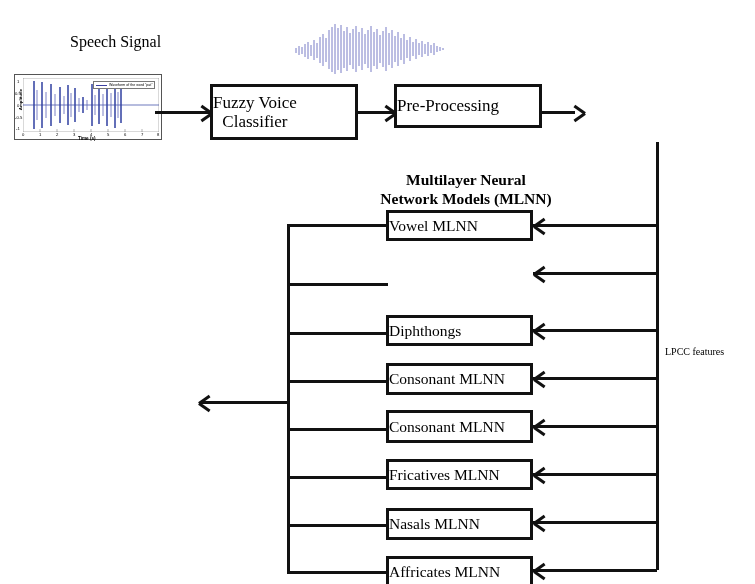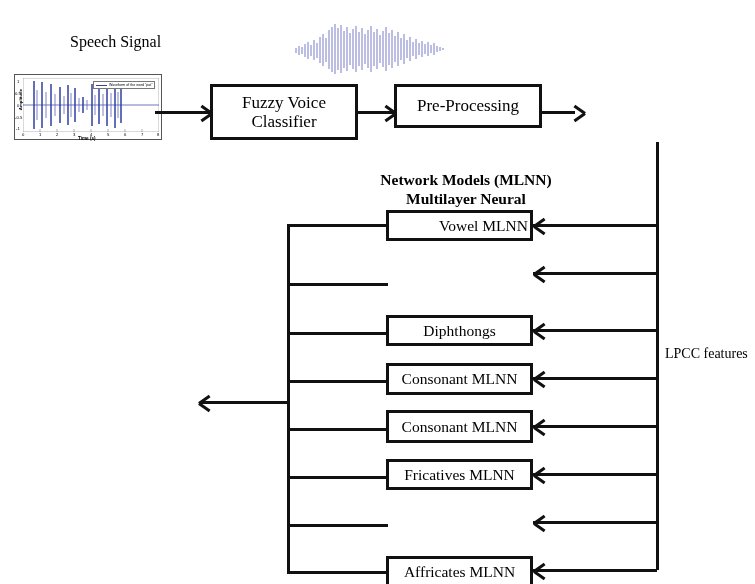--- a/index.html
+++ b/index.html
@@ -23,21 +23,21 @@
   .abs { position: absolute; }
 
   
   .box {
     position: absolute;
     box-sizing: border-box;
     border: 3px solid #111;
     background: #ffffff;
     display: flex;
     align-items: center;
-    justify-content: center;
+    justify-content: flex-start;
     text-align: center;
     line-height: 1.12;
     overflow: hidden;
   }
   .box-lg { font-size: 17px; }
   .box-md { font-size: 15.5px; }
   .box-iso { font-size: 22px; border-width: 3px; }
 
   
   .label {
@@ -46,21 +46,21 @@
   }
   .lbl-speech { font-size: 16px; margin-left: 28px; }
   .lbl-voiced { font-size: 15px; }
   .lbl-mlnn {
     font-weight: bold;
     font-size: 15.5px;
     text-align: center;
     line-height: 1.25;
     white-space: normal;
   }
-  .lbl-lpccf { font-size: 14px; }
+  .lbl-lpccf { font-size: 10px; }
 
   
   .hline { position: absolute; background: #111; height: 3px; }
   .vline { position: absolute; background: #111; width: 3px; }
 
   
   .arrow-r, .arrow-l {
     position: absolute;
     width: 0; height: 0;
   }
@@ -283,31 +283,31 @@
 
   <div class="box box-lg" style="left:394px; top:84px; width:148px; height:44px;">
     <span style="white-space:pre-line">Pre-Processing</span>
   </div>
 
   <div class="hline" style="left:542px; top:111px; width:33px;"></div>
   <div class="arrow-r" style="left:585px; top:112px;"></div>
 
 
   <div class="label lbl-mlnn" style="left:371px; top:170px; width:190px;">
+    <div>Multilayer Neural</div>
     <div>Network Models (MLNN)</div>
-    <div>Multilayer Neural</div>
   </div>
 
   <div class="vline" style="left:656px; top:142px; height:428px;"></div>
   <div class="label lbl-lpccf" style="left:665px; top:346px;">LPCC features</div>
 
   <div class="vline" style="left:287px; top:225px; height:348px;"></div>
 
   <div class="hline" style="left:287px; top:224px; width:101px;"></div>
-  <div class="box box-md" style="left:386px; top:210px; width:147px; height:31px;padding-left:48px;">
+  <div class="box box-md" style="left:386px; top:210px; width:147px; height:31px;">
     <span style="white-space:pre-line">Vowel MLNN</span>
   </div>
   <div class="hline" style="left:533px; top:224px; width:124px;"></div>
   <div class="arrow-l" style="left:534px; top:225px;"></div>
 
   <div class="hline" style="left:287px; top:283px; width:101px;"></div>
   <div class="hline" style="left:533px; top:272px; width:124px;"></div>
   <div class="arrow-l" style="left:534px; top:273px;"></div>
 
   <div class="hline" style="left:287px; top:332px; width:101px;"></div>
@@ -332,20 +332,23 @@
   <div class="arrow-l" style="left:534px; top:426px;"></div>
 
   <div class="hline" style="left:287px; top:476px; width:101px;"></div>
   <div class="box box-md" style="left:386px; top:459px; width:147px; height:31px;">
     <span style="white-space:pre-line">Fricatives MLNN</span>
   </div>
   <div class="hline" style="left:533px; top:473px; width:124px;"></div>
   <div class="arrow-l" style="left:534px; top:474px;"></div>
 
   <div class="hline" style="left:287px; top:524px; width:101px;"></div>
+  <div class="box box-md" style="left:386px; top:508px; width:147px; height:32px;">
+    <span style="white-space:pre-line">Nasals MLNN</span>
+  </div>
   <div class="hline" style="left:533px; top:521px; width:124px;"></div>
   <div class="arrow-l" style="left:534px; top:522px;"></div>
 
   <div class="hline" style="left:287px; top:571px; width:101px;"></div>
   <div class="box box-md" style="left:386px; top:556px; width:147px; height:32px;">
     <span style="white-space:pre-line">Affricates MLNN</span>
   </div>
   <div class="hline" style="left:533px; top:569px; width:124px;"></div>
   <div class="arrow-l" style="left:534px; top:570px;"></div>
 

